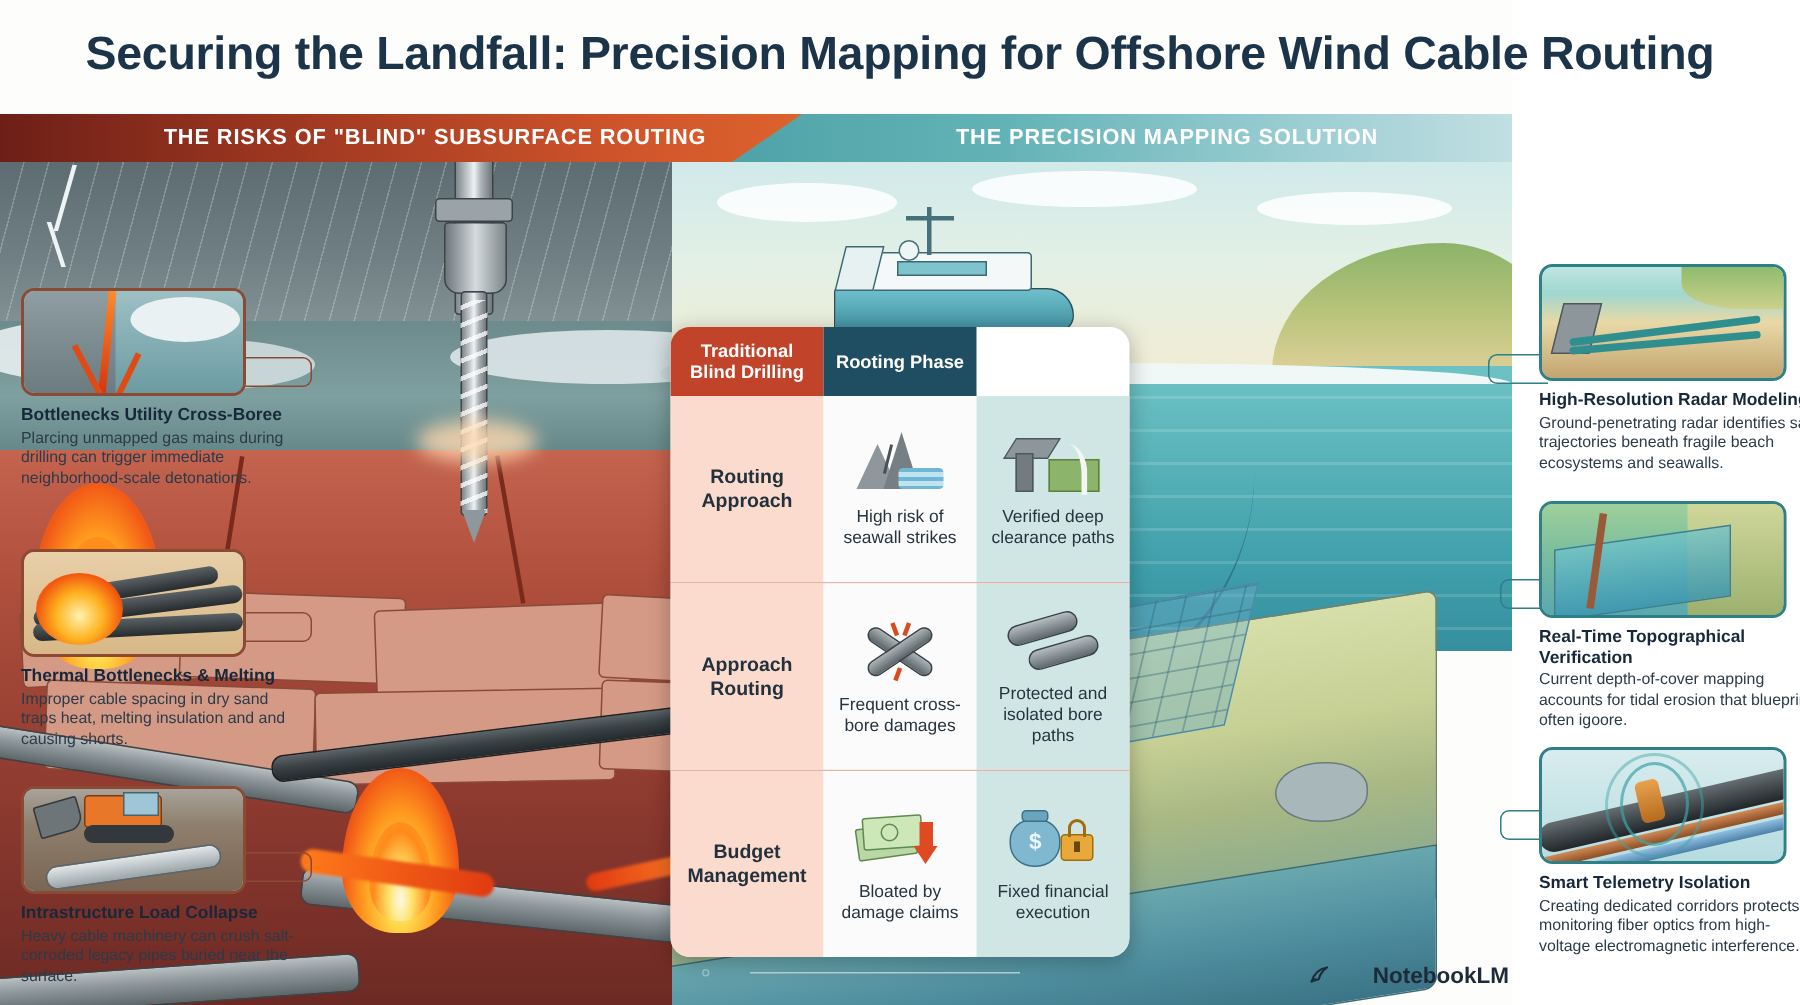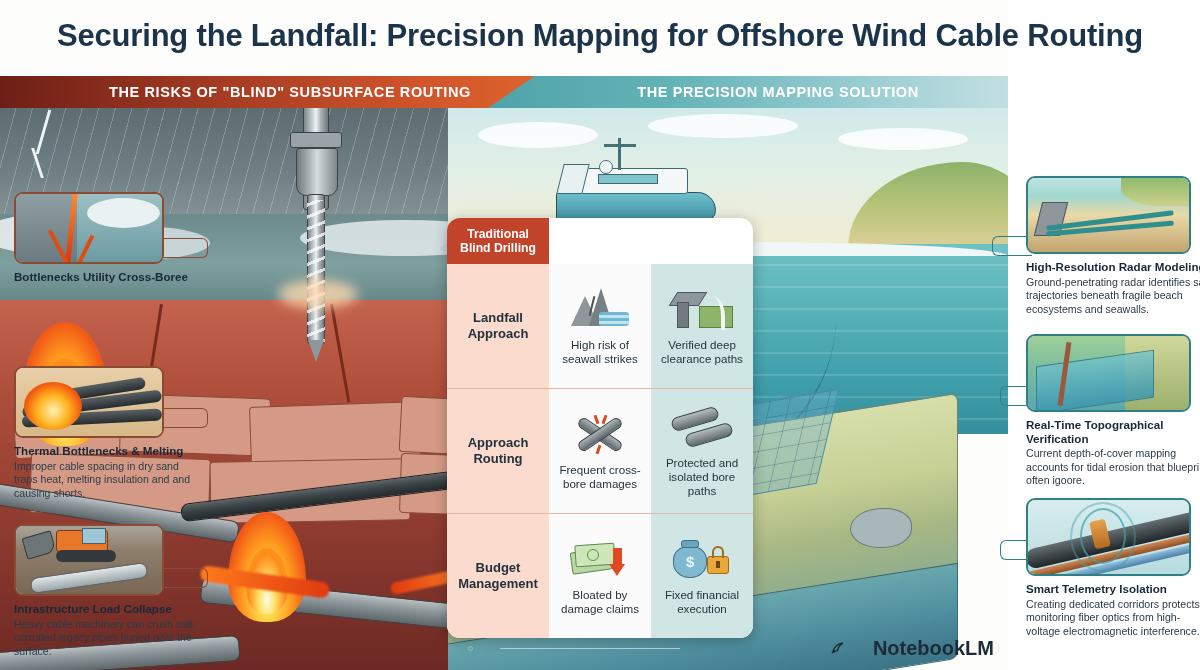--- a/index.html
+++ b/index.html
@@ -275,28 +275,28 @@
   }
   .cell-text { color: #27343f; }
   .row-div {
     height: 1px;
     background: #e3b6a6;
   }
 
   
   #watermark {
     position: absolute;
-    right: 14px;
+    right: 2px;
     bottom: 10px;
     display: flex;
     align-items: center;
     gap: 24px;
     z-index: 70;
     color: #1d2b38;
-    font-size: 20px;
+    font-size: 15px;
     font-weight: 600;
   }
 
   
   .circuit {
     position: absolute;
     border: 1px solid #bcd3d8;
     z-index: 20;
   }
   .circuit-dot {
@@ -465,20 +465,21 @@
       <div style="position:absolute;right:2px;top:4px;width:50%;height:30px;background:#e9f1f2;
            border-radius:50%;"></div>
       <div style="position:absolute;left:36%;top:0;width:5px;height:100%;
            background:linear-gradient(180deg,#ff8a2a,#d8350f);transform:rotate(6deg);"></div>
       <div style="position:absolute;left:28%;top:34px;width:4px;height:40px;
            background:#e04a15;transform:rotate(-28deg);"></div>
       <div style="position:absolute;left:46%;top:40px;width:4px;height:34px;
            background:#e04a15;transform:rotate(26deg);"></div>
     </div>
     <div class="callout-title">Bottlenecks Utility Cross-Boree</div>
+    <div class="callout-body">Plarcing unmapped gas mains during drilling can trigger immediate neighborhood-scale detonations.</div>
   </div>
 
   <div class="callout left" style="left:14px;top:366px;">
     <div class="callout-img">
       <div style="position:absolute;inset:0;background:linear-gradient(180deg,#e8cfa8,#d8b887);"></div>
       <div style="position:absolute;left:6px;top:30px;width:140px;height:12px;
            background:linear-gradient(180deg,#5a6164,#262b2e);border-radius:6px;transform:rotate(-7deg);"></div>
       <div style="position:absolute;left:6px;top:44px;width:140px;height:12px;
            background:linear-gradient(180deg,#5a6164,#262b2e);border-radius:6px;transform:rotate(-3deg);"></div>
       <div style="position:absolute;left:10px;top:18px;width:120px;height:12px;
@@ -561,24 +562,25 @@
       <div style="position:absolute;left:42px;top:2px;width:66px;height:70px;
            border:2px solid #3fa3a8;border-radius:50%;opacity:.45;"></div>
     </div>
     <div class="callout-title">Smart Telemetry Isolation</div>
     <div class="callout-body">Creating dedicated corridors protects monitoring fiber optics from high-voltage electromagnetic interference.</div>
   </div>
 
   <div id="table-card">
     <div id="table-head">
       <div class="th" style="background:#c0432a;">Traditional Blind Drilling</div>
+      <div class="th" style="background:#1f4e63;">Rooting Phase</div>
     </div>
 
     <div class="trow">
-      <div class="cell label" style="background:#fadbcd;">Landfall Approach</div>
+      <div class="cell label" style="background:#fadbcd;">Routing Approach</div>
       <div class="cell" style="background:#fbfbfb;">
         <div class="cell-icon">
           <div style="position:absolute;left:2px;bottom:6px;width:0;height:0;
                border-left:14px solid transparent;border-right:14px solid transparent;
                border-bottom:30px solid #8e979b;"></div>
           <div style="position:absolute;left:20px;bottom:6px;width:0;height:0;
                border-left:12px solid transparent;border-right:12px solid transparent;
                border-bottom:38px solid #767f83;"></div>
           <div style="position:absolute;left:30px;bottom:6px;width:30px;height:14px;
                background:repeating-linear-gradient(180deg,#6fb7d4 0 3px,#bfe3ef 3px 6px);

